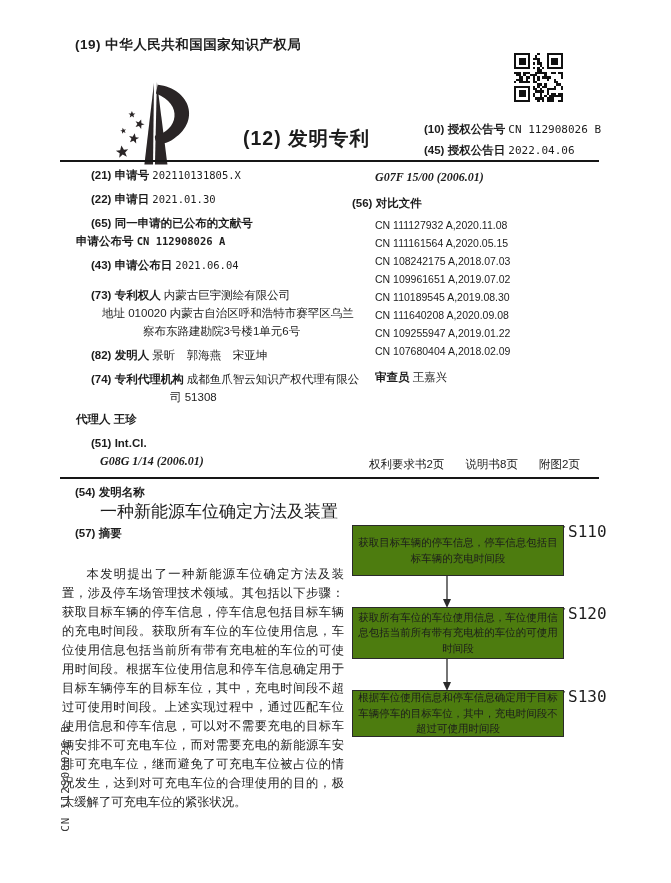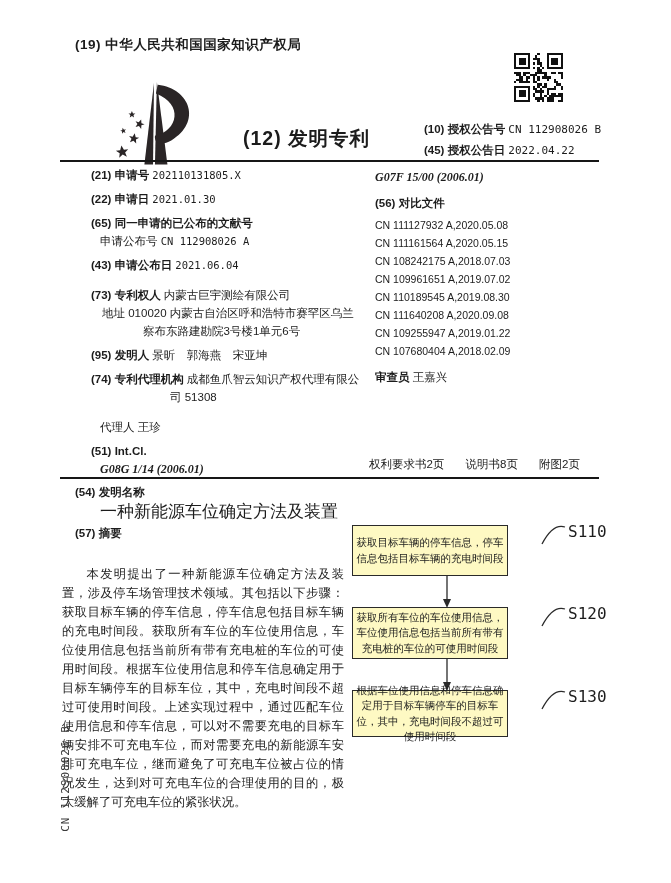--- a/index.html
+++ b/index.html
@@ -18,40 +18,40 @@
   .rule{position:absolute;left:60px;width:539px;height:2px;background:#161616;}
   .rule1{top:160px;} .rule2{top:477px;}
   .cols{position:absolute;left:60px;top:166px;width:540px;font-size:11.5px;line-height:18px;}
   .col-left{position:absolute;left:0;top:0;width:300px;}
   .col-right{position:absolute;left:292px;top:0;width:248px;}
   .row{margin:0 0 6px 15px;}
   .row .lbl{font-weight:bold;padding-left:16px;}
   .val-mono{font-family:"DejaVu Sans Mono","Liberation Mono",monospace;font-size:10.5px;}
   .hang73{padding-left:53px;text-indent:-53px;margin-bottom:0;margin-top:12px;}
   .addr{margin:0 0 6px 42px;padding-left:41px;text-indent:-41px;}
-  .hang74{padding-left:95px;text-indent:-95px;margin-bottom:12px;}
-  .sub{margin:0 0 6px 40px;}
+  .hang74{padding-left:95px;text-indent:-95px;margin-bottom:4px;}
+  .sub{margin:0 0 6px 16px;font-weight:bold;}
   .intcl-val{margin:0 0 8px 40px;font-family:"Liberation Serif","DejaVu Serif",serif;
              font-style:italic;font-weight:600;font-size:12px;}
   .intcl-r{margin:2px 0 8px 23px;font-family:"Liberation Serif","DejaVu Serif",serif;
            font-style:italic;font-weight:600;font-size:12px;}
-  .ref-label{font-weight:bold;margin-bottom:4px;margin-left:23px;}
+  .ref-label{font-weight:bold;margin-bottom:4px;}
   .refs{list-style:none;margin:0 0 0 23px;padding:0;font-size:10.5px;line-height:18px;}
   .examiner{margin:8px 0 0 23px;}
   .pages-info{position:absolute;left:60px;top:457px;width:520px;text-align:right;font-size:11.5px;}
   .pages-info span{margin-left:18px;}
   .title-sec{position:absolute;left:60px;top:483px;width:540px;font-size:11.5px;line-height:18px;}
   .title-sec .lbl-row{margin-left:15px;font-weight:bold;}
   .title-sec .title{margin:2px 0 3px 40px;font-size:17px;}
   .abstract{position:absolute;left:62px;top:554px;width:282px;font-size:12.3px;line-height:19px;
             text-align:justify;text-indent:2em;font-family:Liberation Mono, monospace;}
   .flow{position:absolute;left:352px;top:520px;width:268px;height:245px;}
-  .fbox{position:absolute;left:0;width:156px;border:1.2px solid #2a2a2a;display:flex;
+  .fbox{position:absolute;left:0;width:212px;border:1.2px solid #2a2a2a;display:flex;
         align-items:center;justify-content:center;text-align:center;
-        font-size:10.5px;line-height:15.5px;padding:2px 3px;box-sizing:border-box;background:#fef9c3;}
+        font-size:10.5px;line-height:15.5px;padding:2px 3px;box-sizing:border-box;background:#4d7c0f;}
   .fb1{top:5px;height:51px;} .fb2{top:87px;height:52px;} .fb3{top:170px;height:47px;}
   .slab{position:absolute;left:216px;font-size:16px;font-family:"DejaVu Sans Mono","Liberation Mono",monospace;}
   .sl1{top:2px;} .sl2{top:84px;} .sl3{top:167px;}
   .flow-lines{position:absolute;left:0;top:0;width:268px;height:245px;}
   .vcode{position:absolute;left:-16px;top:772px;width:162px;text-align:center;
          transform:rotate(-90deg);font-family:"DejaVu Sans Mono","Liberation Mono",monospace;
          font-size:11px;color:#3a3a3a;letter-spacing:1px;}
 </style>
 </head>
 <body>
@@ -212,21 +212,21 @@
         <rect x="20" y="20" width="1" height="1" fill="#111"></rect>
       </svg></div>
 
   <div class="grant">
     <div>
       <span class="lbl">(10) 授权公告号</span>
       <span class="mono">CN 112908026 B</span>
     </div>
     <div>
       <span class="lbl">(45) 授权公告日</span>
-      <span class="mono">2022.04.22</span>
+      <span class="mono">2022.04.06</span>
     </div>
   </div>
 
   <div class="rule rule1"></div>
 
   <div class="cols">
     <div class="col-left">
       <div class="row">
         <span class="lbl">(21) 申请号</span>
         <span class="val-mono">202110131805.X</span>
@@ -248,42 +248,42 @@
       </div>
       <div class="row hang73">
         <span class="lbl">(73) 专利权人</span>
         <span>内蒙古巨宇测绘有限公司</span>
       </div>
       <div class="addr">
         <span class="lbl">地址</span>
         <span>010020 内蒙古自治区呼和浩特市赛罕区乌兰察布东路建勘院3号楼1单元6号</span>
       </div>
       <div class="row">
-        <span class="lbl">(95) 发明人</span>
+        <span class="lbl">(82) 发明人</span>
         <span>景昕　郭海燕　宋亚坤</span>
       </div>
       <div class="row hang74">
         <span class="lbl">(74) 专利代理机构</span>
         <span>成都鱼爪智云知识产权代理有限公司 51308</span>
       </div>
       <div class="sub">
         <span class="lbl">代理人</span>
         <span>王珍</span>
       </div>
       <div class="row" style="margin-bottom:0;">
         <span class="lbl">(51) Int.Cl.</span>
       </div>
       <div class="intcl-val">G08G 1/14 (2006.01)</div>
     </div>
 
     <div class="col-right">
       <div class="intcl-r">G07F 15/00 (2006.01)</div>
       <div class="ref-label">(56) 对比文件</div>
       <ul class="refs">
-        <li>CN 111127932 A,2020.05.08</li>
+        <li>CN 111127932 A,2020.11.08</li>
         <li>CN 111161564 A,2020.05.15</li>
         <li>CN 108242175 A,2018.07.03</li>
         <li>CN 109961651 A,2019.07.02</li>
         <li>CN 110189545 A,2019.08.30</li>
         <li>CN 111640208 A,2020.09.08</li>
         <li>CN 109255947 A,2019.01.22</li>
         <li>CN 107680404 A,2018.02.09</li>
       </ul>
       <div class="examiner">
         <span class="lbl b">审查员</span>

